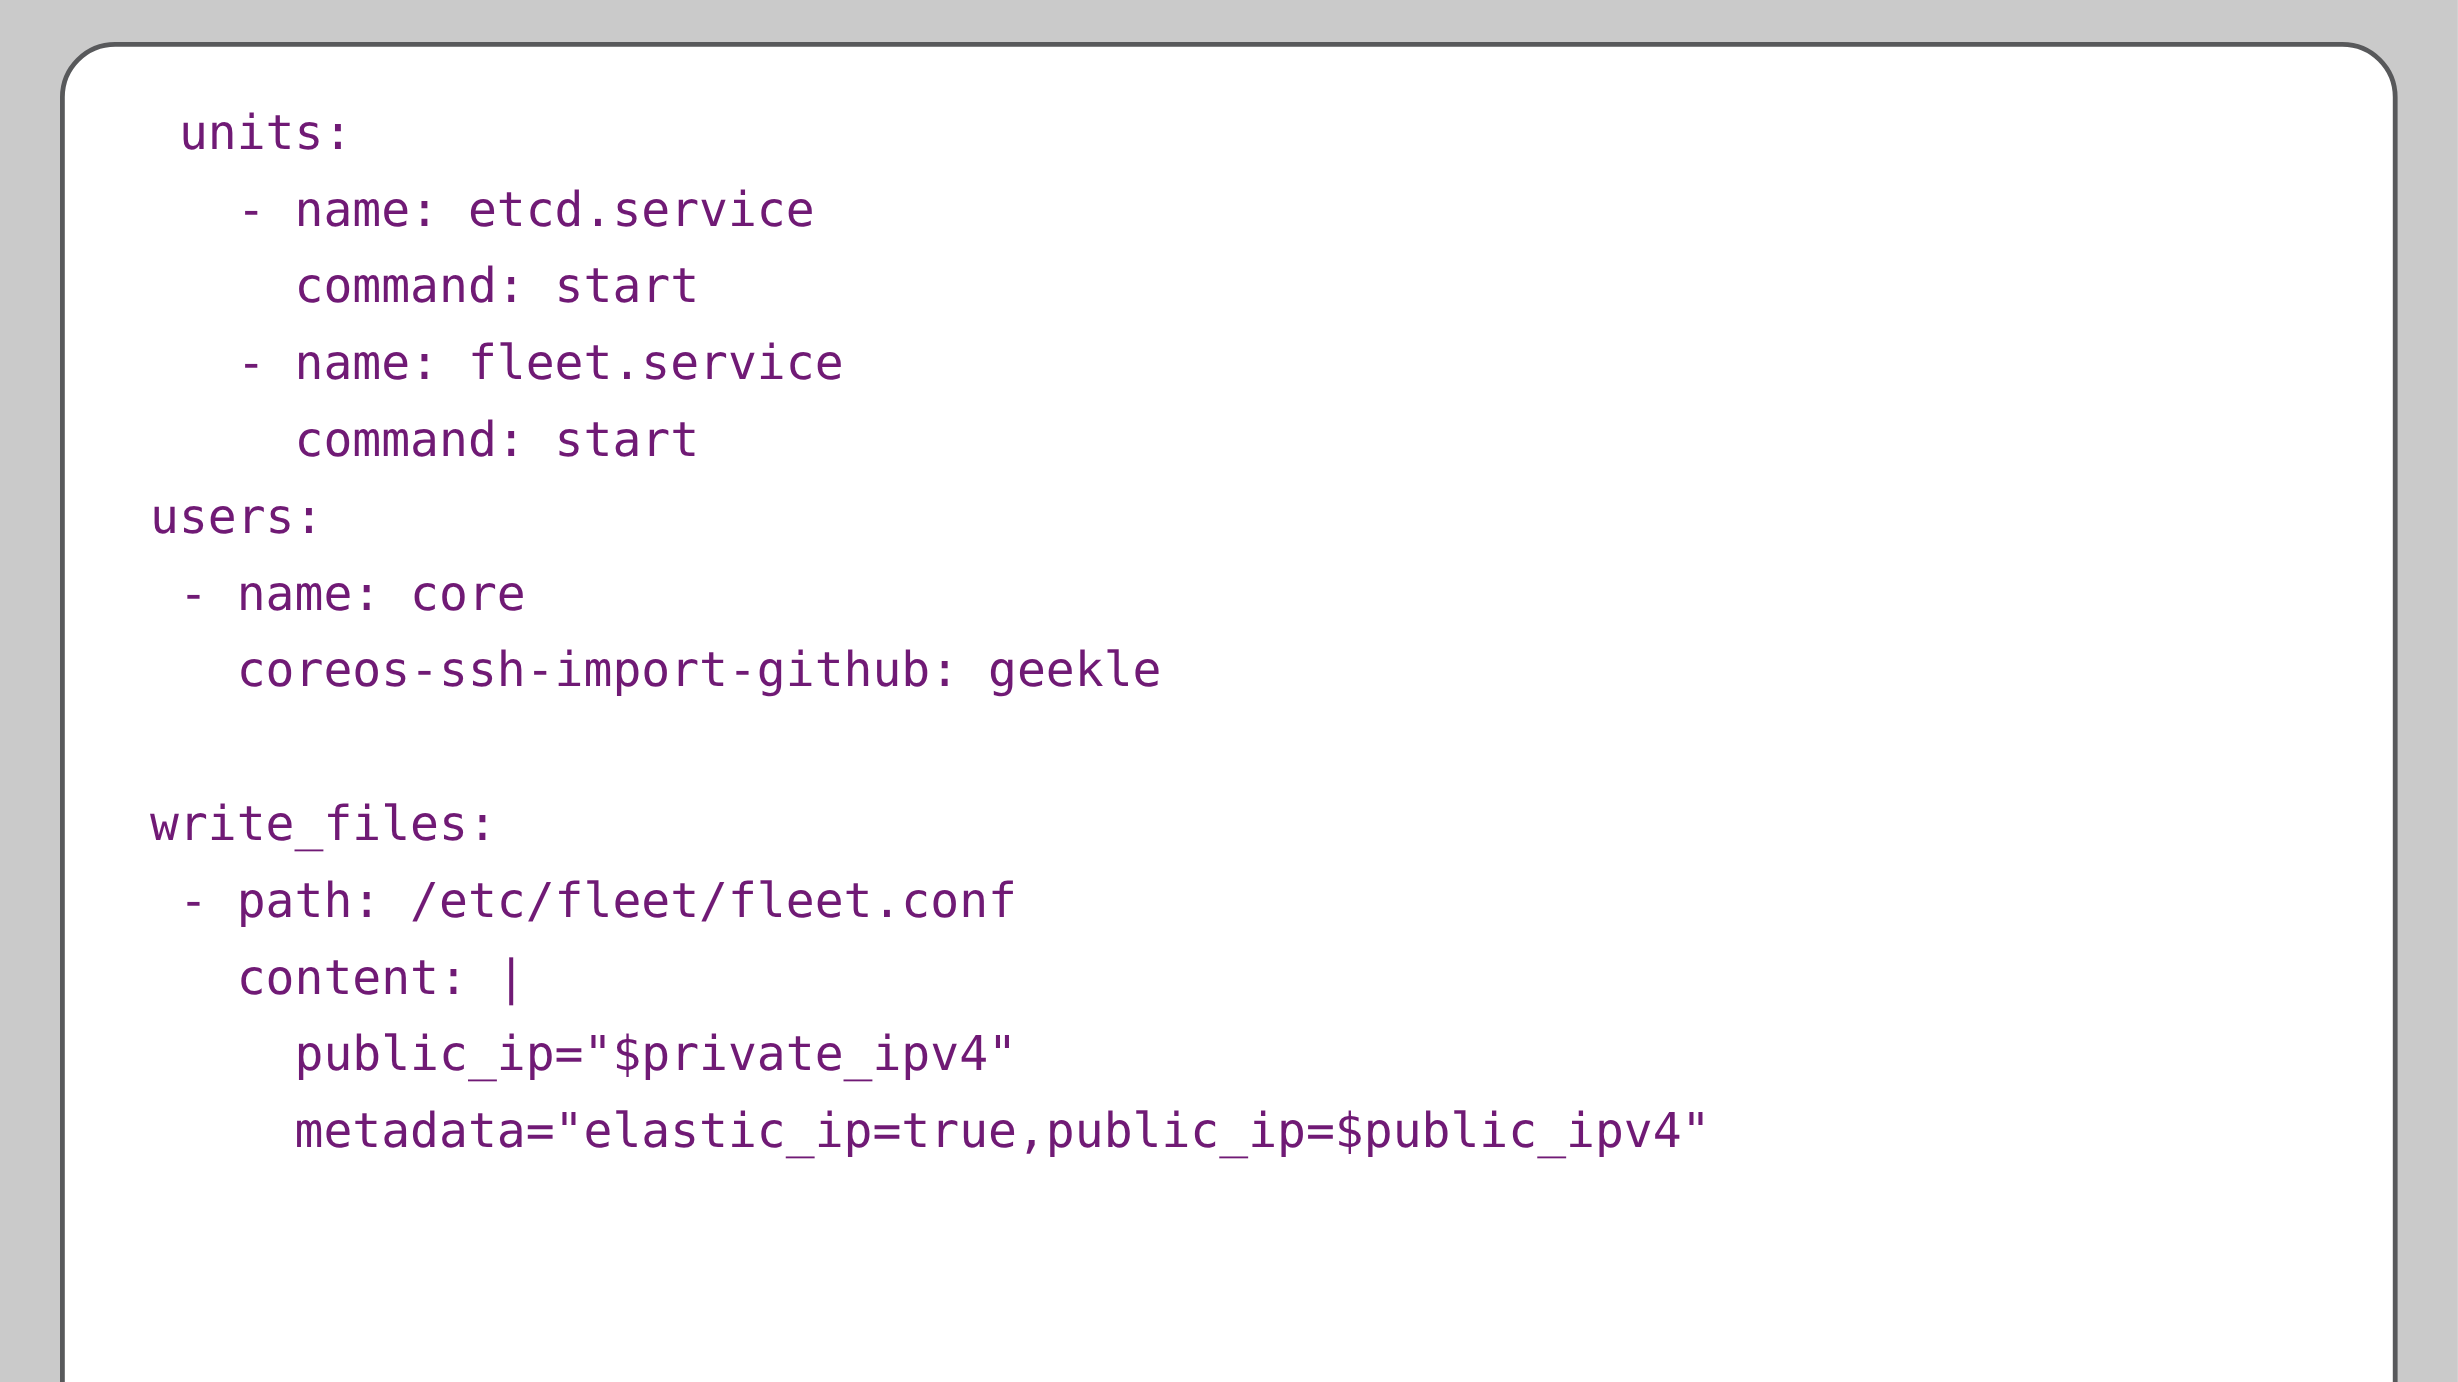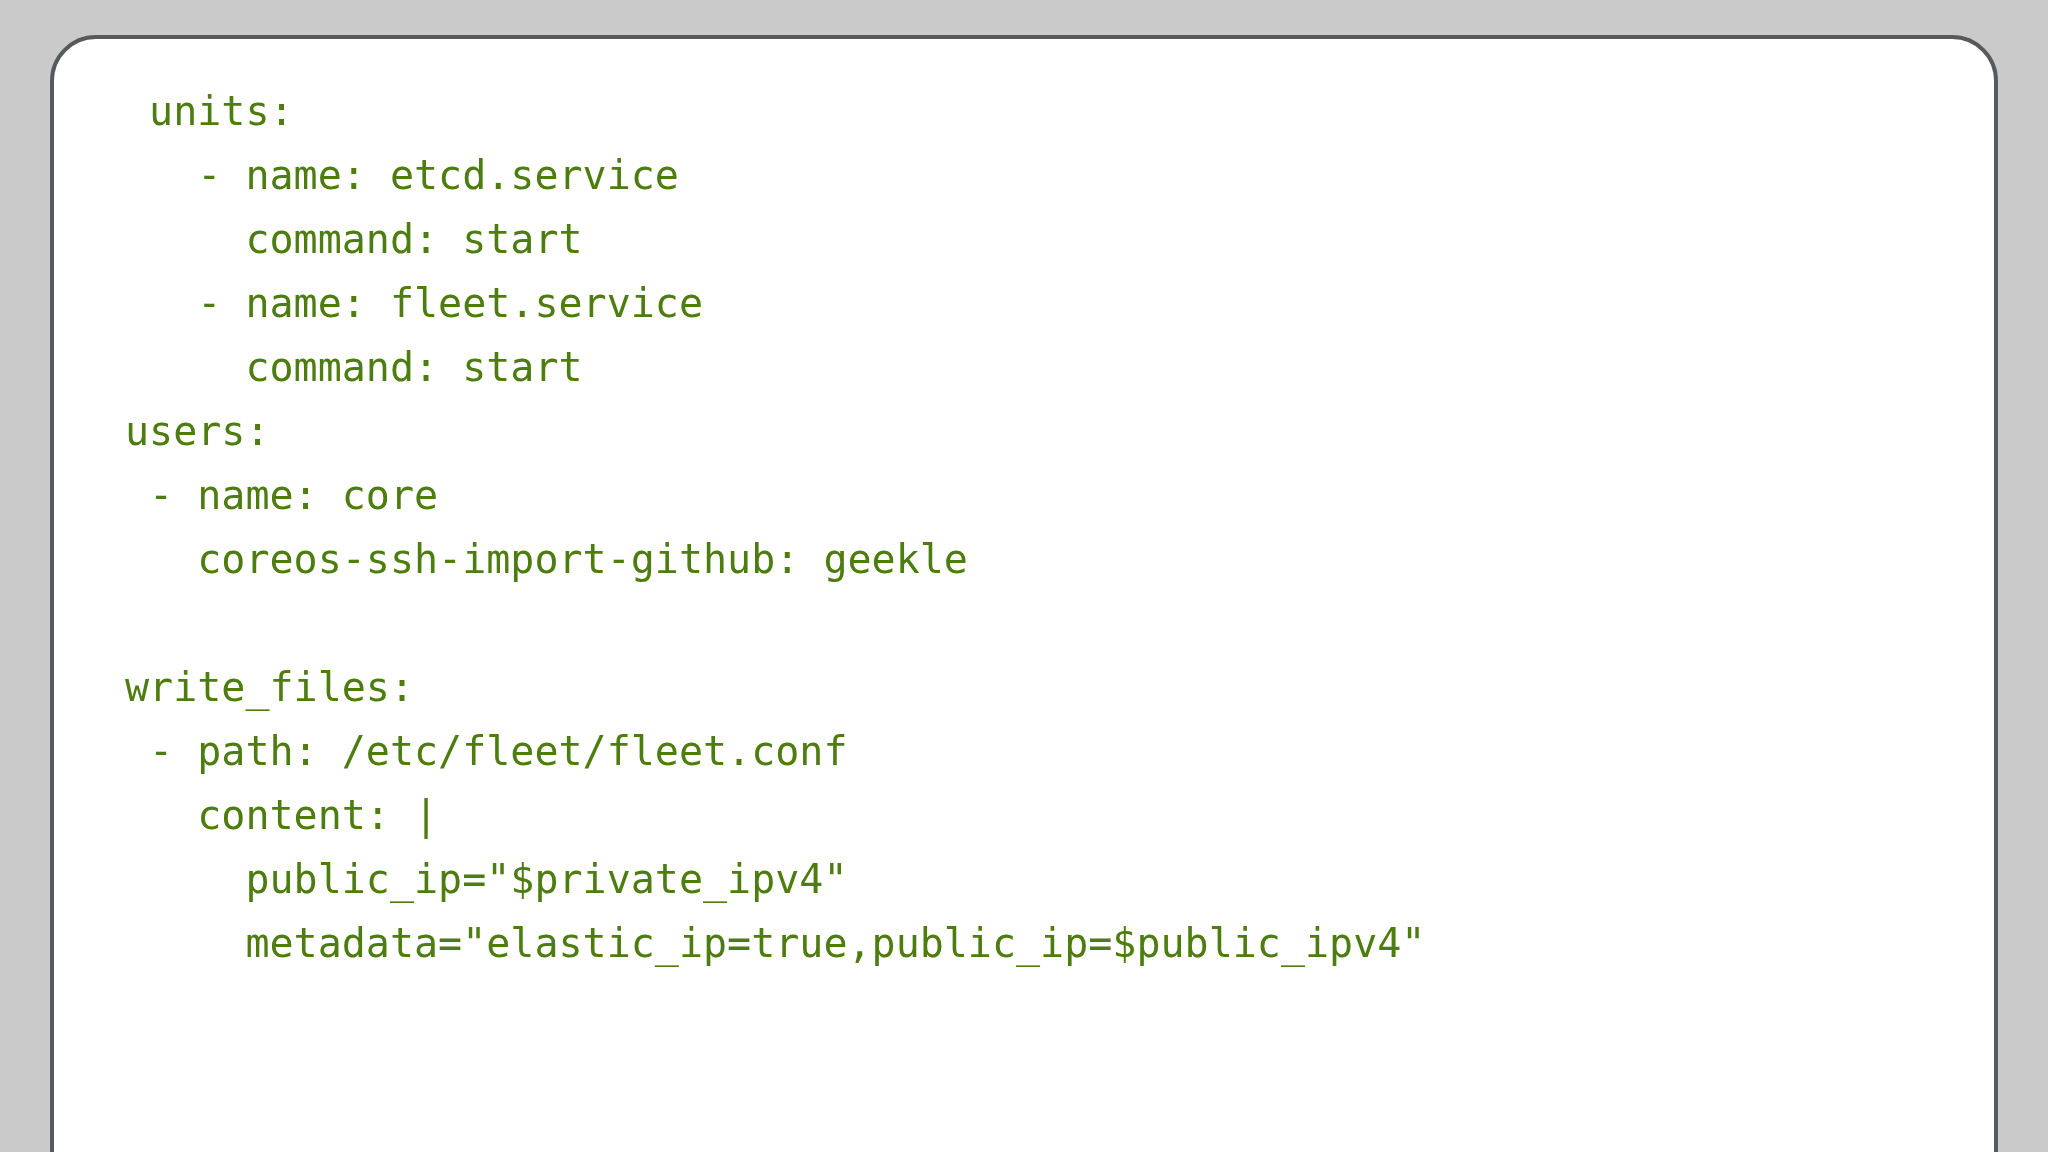--- a/index.html
+++ b/index.html
@@ -23,21 +23,21 @@
     border-radius: 46px;
   }
   .code {
     position: absolute;
     left: 71px;
     top: 40px;
     margin: 0;
     font-family: "DejaVu Sans Mono", "Liberation Mono", monospace;
     font-size: 40px;
     line-height: 64px;
-    color: #4d7c0f;
+    color: #701a75;
     white-space: pre;
   }
   .code-line {
     height: 64px;
     white-space: pre;
   }
 </style>
 </head>
 <body>
 

